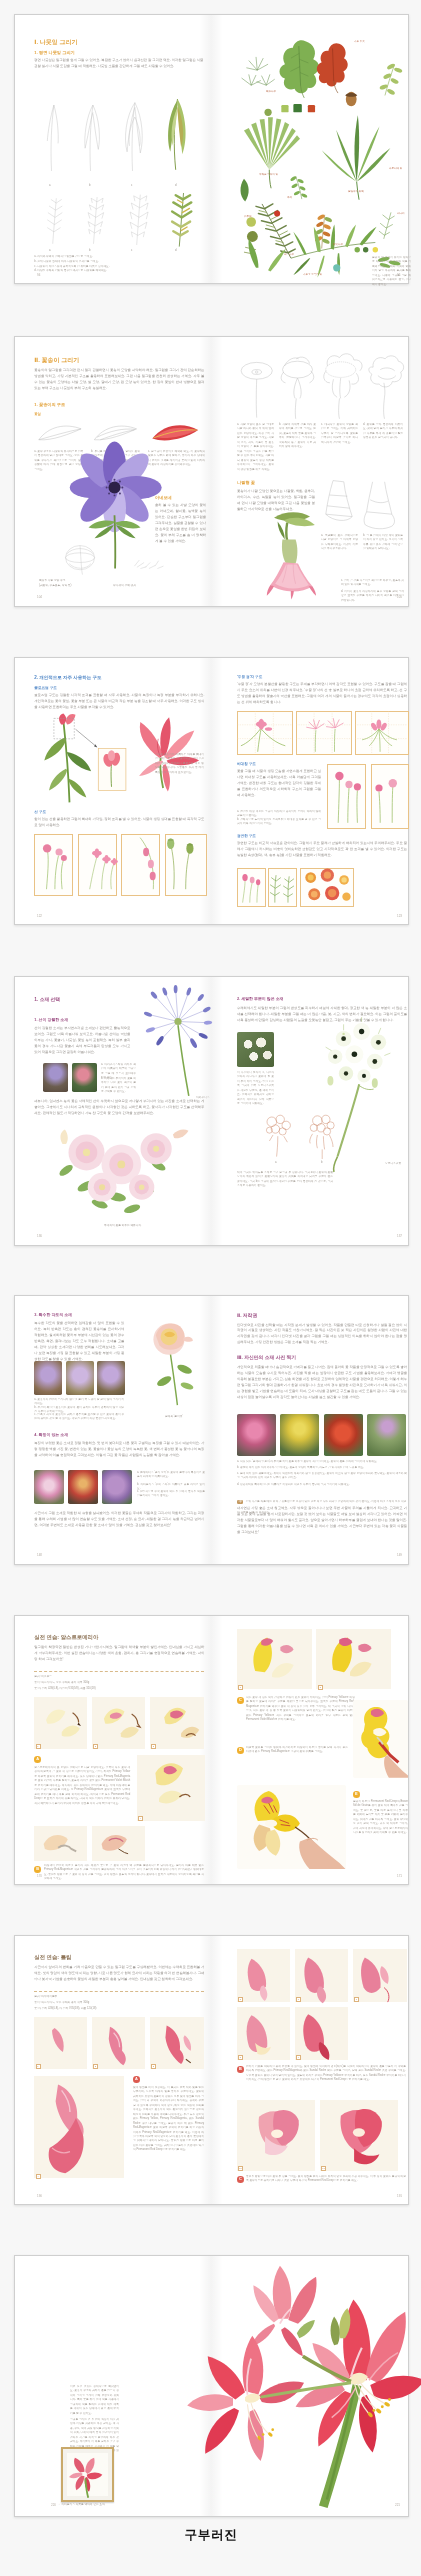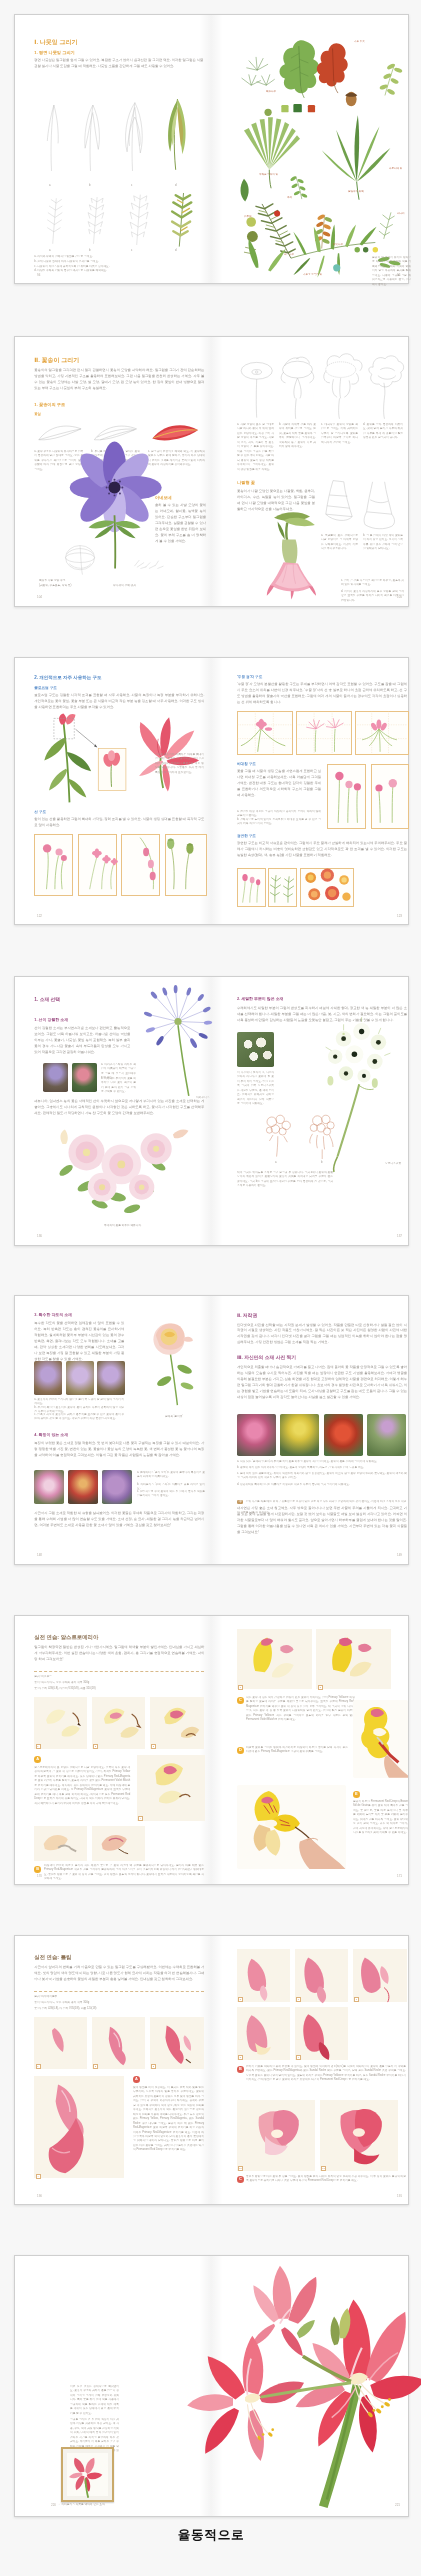--- a/index.html
+++ b/index.html
@@ -1075,16 +1075,16 @@
         <circle cx="242" cy="280" r="2.2"></circle>
             <circle cx="226" cy="288" r="2.2"></circle>
       </g>
     </g>
 
     <path d="M292,158 C322,176 352,192 372,200" stroke="#8aa04e" stroke-width="6" fill="none"></path>
     <path d="M222,226 C266,218 330,208 372,202" stroke="#9db865" stroke-width="5" fill="none"></path>
   </svg>
 </div>
 
-<div class="logo" style="top:2527px;">율동적으로</div>
+<div class="logo" style="top:2527px;">구부러진</div>
 
 </div>
 
 
 </body></html>

